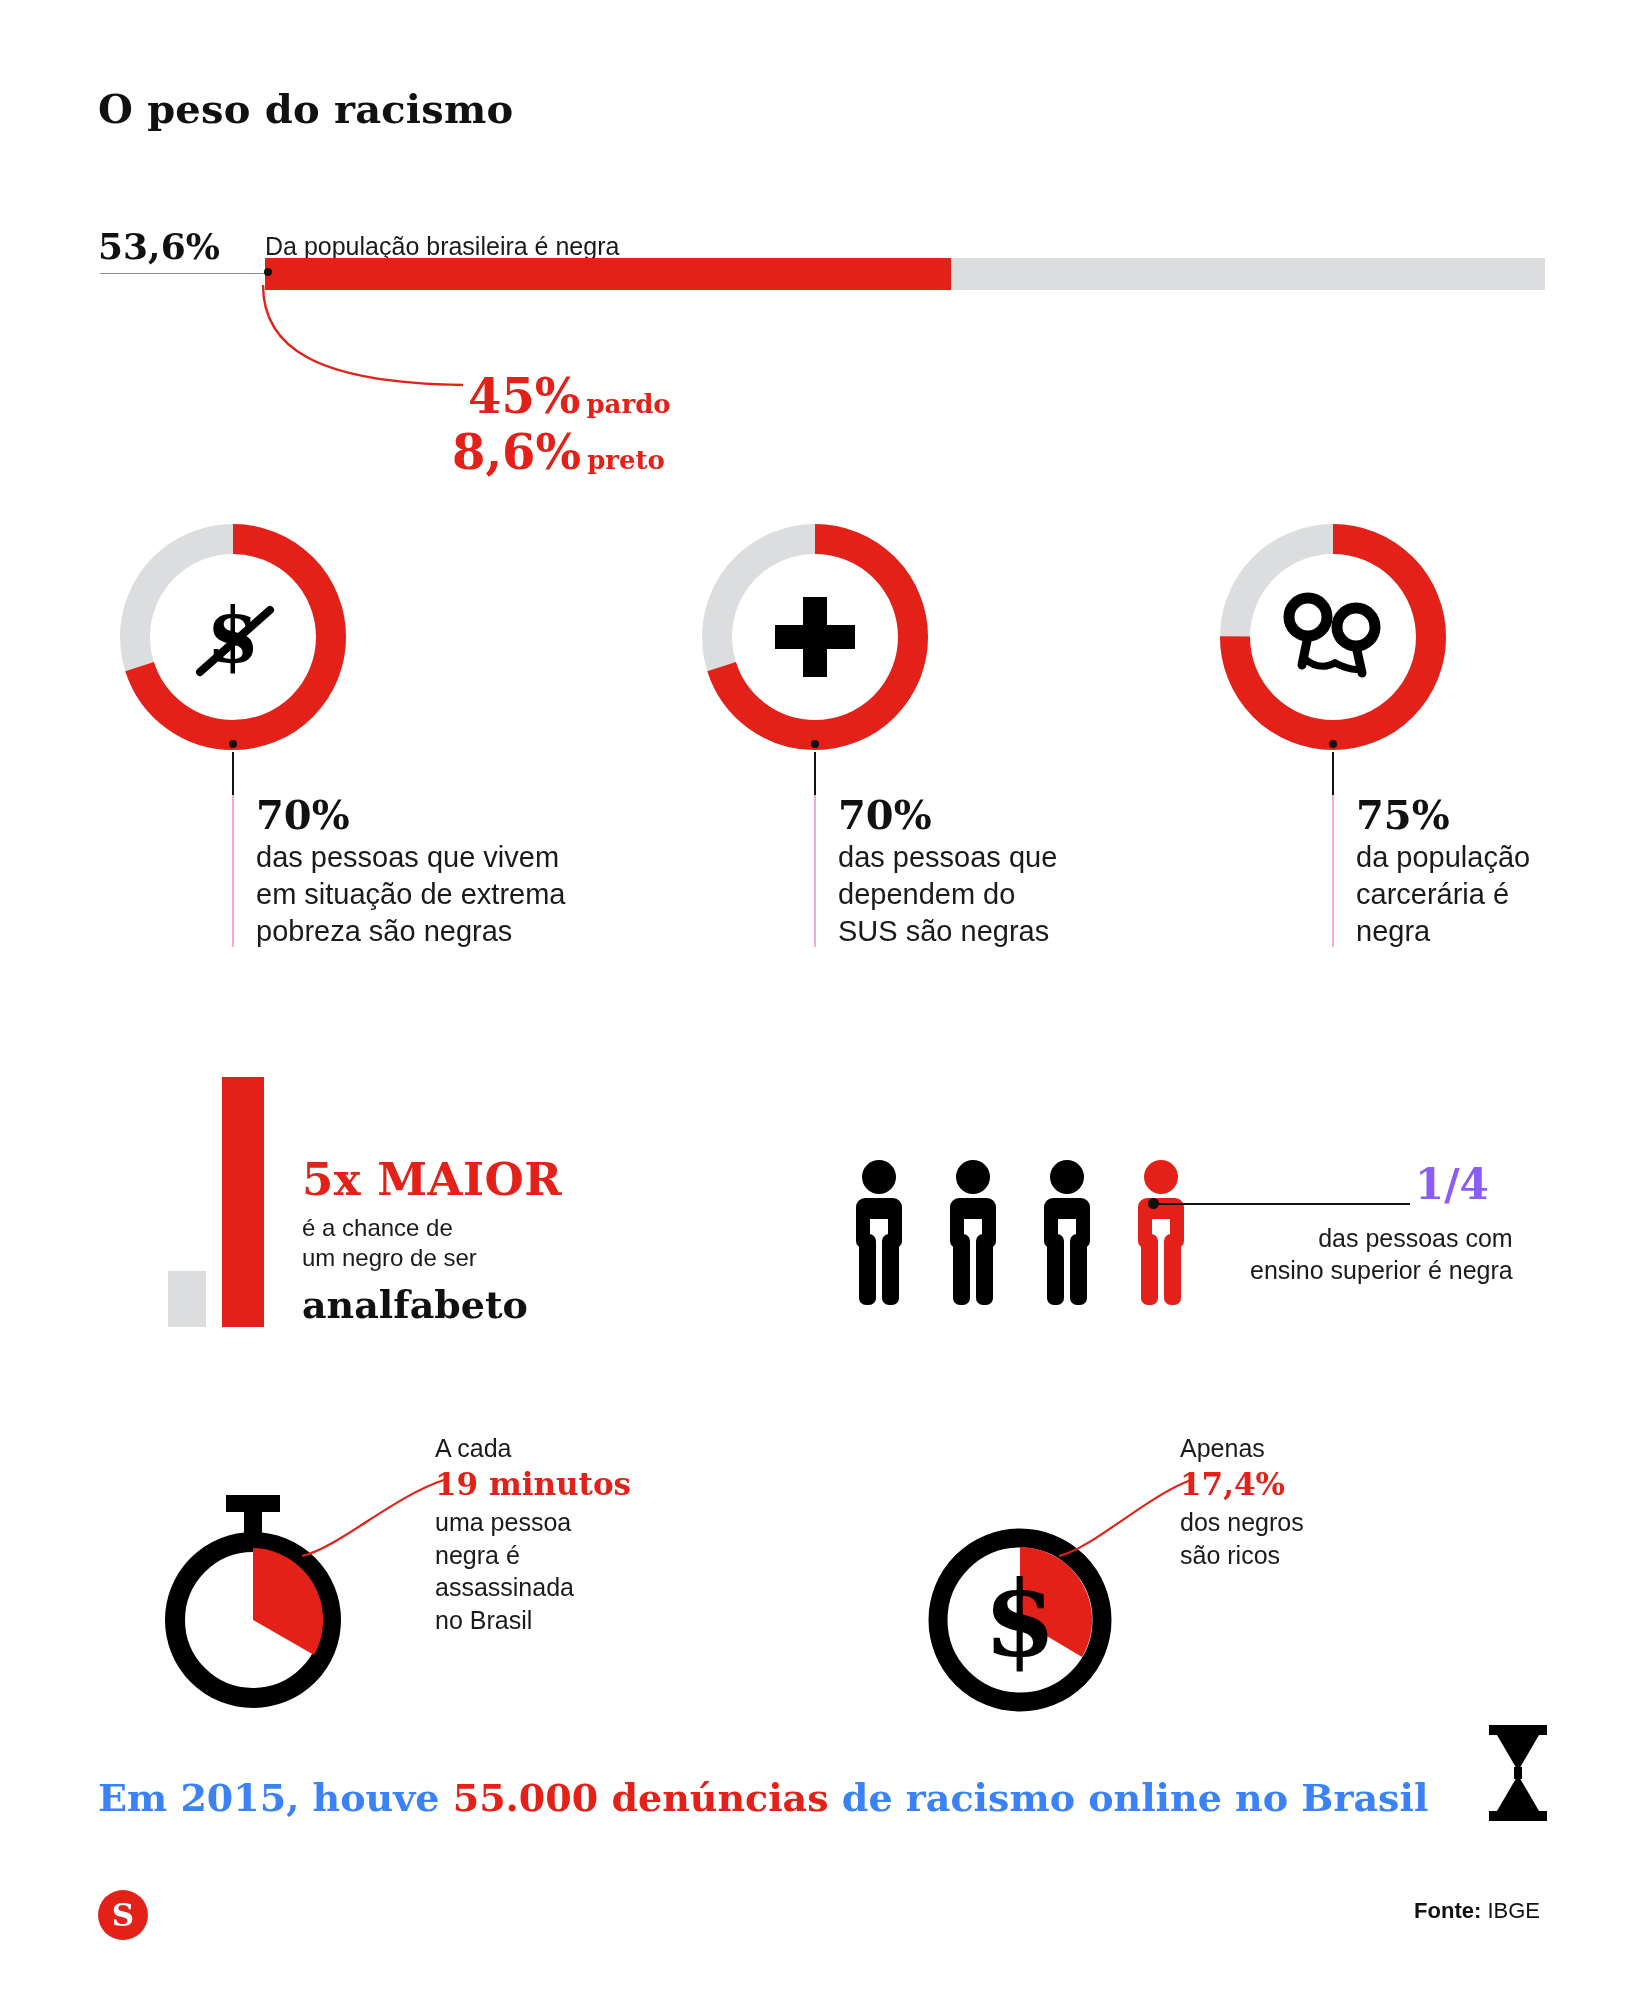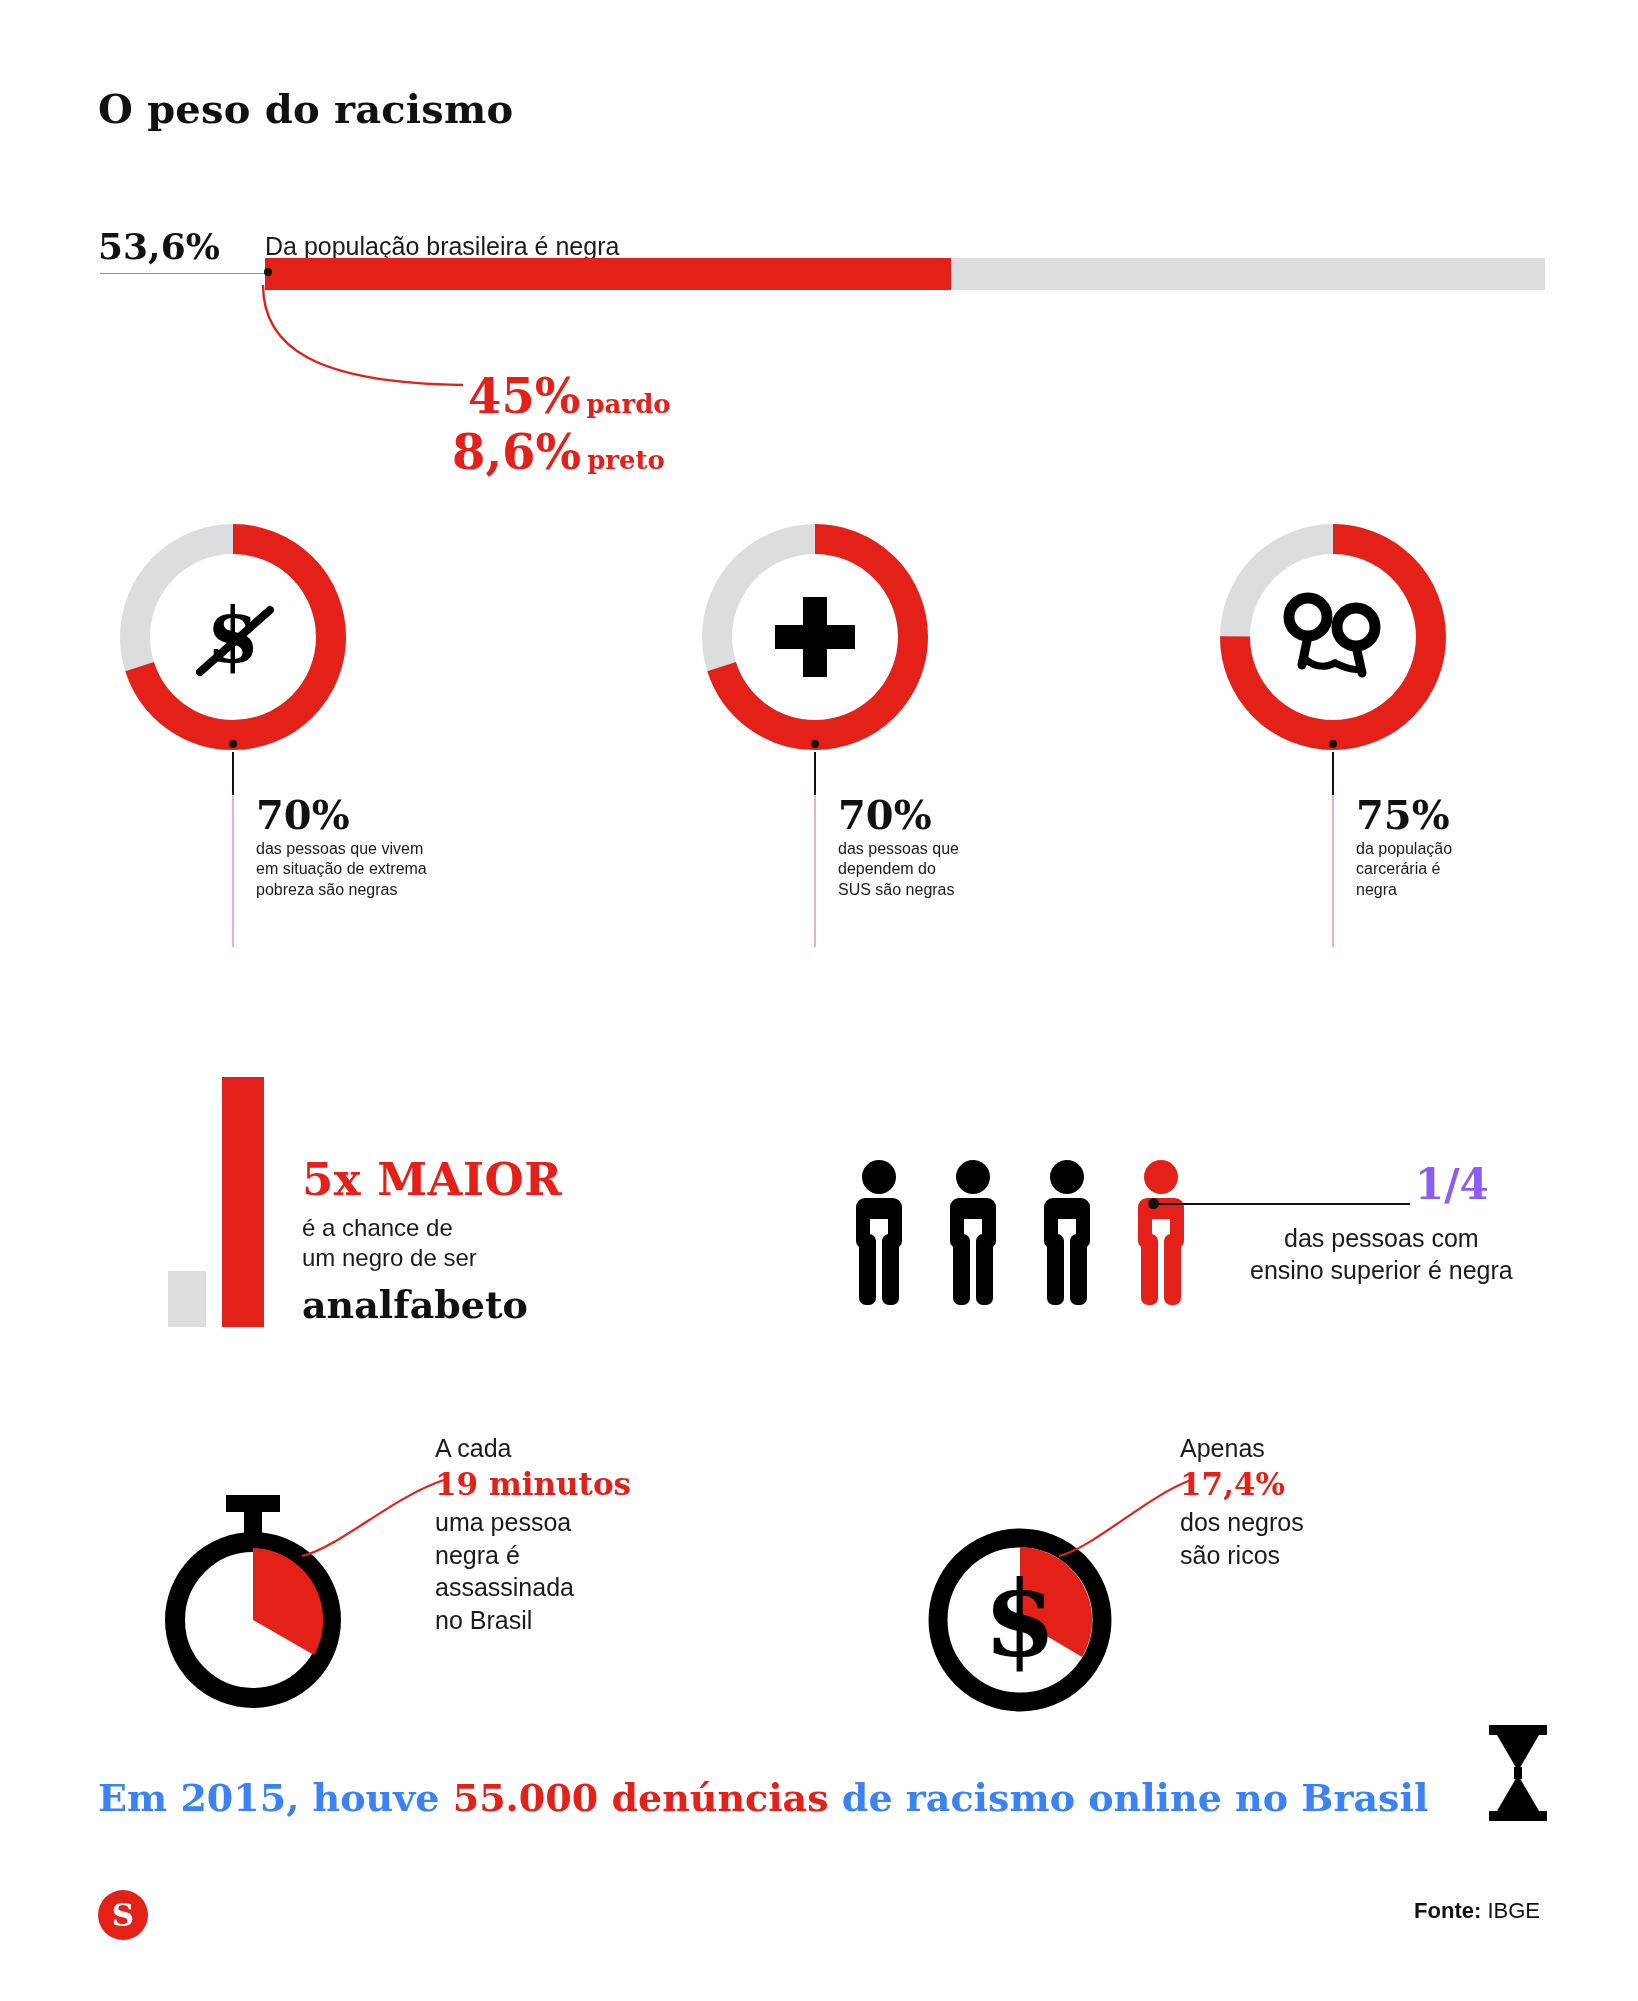--- a/index.html
+++ b/index.html
@@ -46,35 +46,35 @@
   .donut{position:relative;width:230px;height:230px;}
   .donut svg{display:block;}
   .donut-icon{
     position:absolute;left:0;top:0;width:230px;height:230px;
     display:flex;align-items:center;justify-content:center;
   }
   .stem{position:absolute;width:2px;background:#111;}
   .stem-dot{position:absolute;width:8px;height:8px;border-radius:50%;background:#111;}
   .donut-txt{position:absolute;padding-left:22px;border-left:2px solid #f9a8d4;}
   .donut-pct{font-size:40px;color:#111;line-height:1.0;}
-  .donut-desc{font-size:16px;line-height:1.28;color:#1a1a1a;margin-top:4px;}
+  .donut-desc{font-size:29px;line-height:1.28;color:#1a1a1a;margin-top:4px;}
 
   
   #bars-small{left:168px;top:1271px;width:38px;height:56px;background:#dcdddf;}
   #bars-big{left:222px;top:1077px;width:42px;height:250px;background:#e32119;}
   #maior-head{left:302px;top:1153px;font-size:45px;color:#e32119;letter-spacing:.5px;}
   #maior-sub{left:302px;top:1213px;font-size:24px;line-height:1.25;color:#1a1a1a;}
   #maior-strong{left:302px;top:1282px;font-size:38px;color:#111;}
 
   
   #people{left:845px;top:1158px;display:flex;gap:26px;}
   #quarter-line{left:1155px;top:1203px;width:255px;height:2px;background:#111;}
   #quarter-dot{left:1148px;top:1198px;width:11px;height:11px;border-radius:50%;background:#111;}
   #quarter-num{left:1415px;top:1160px;font-size:42px;color:#8b5cf6;}
-  #quarter-desc{left:1250px;top:1222px;font-size:25px;line-height:1.28;text-align:center;color:#1a1a1a;}
+  #quarter-desc{left:1250px;top:1222px;font-size:25px;line-height:1.28;text-align:right;color:#1a1a1a;}
 
   
   #watch{left:148px;top:1495px;}
   #watch-txt{left:435px;top:1432px;}
   #money{left:920px;top:1520px;}
   #money-txt{left:1180px;top:1432px;}
   .small-lead{font-size:25px;color:#1a1a1a;line-height:1.3;}
   .big-red{font-size:31px;color:#e32119;line-height:1.25;}
   .body-lines{font-size:25px;color:#1a1a1a;line-height:1.3;margin-top:3px;}
 

